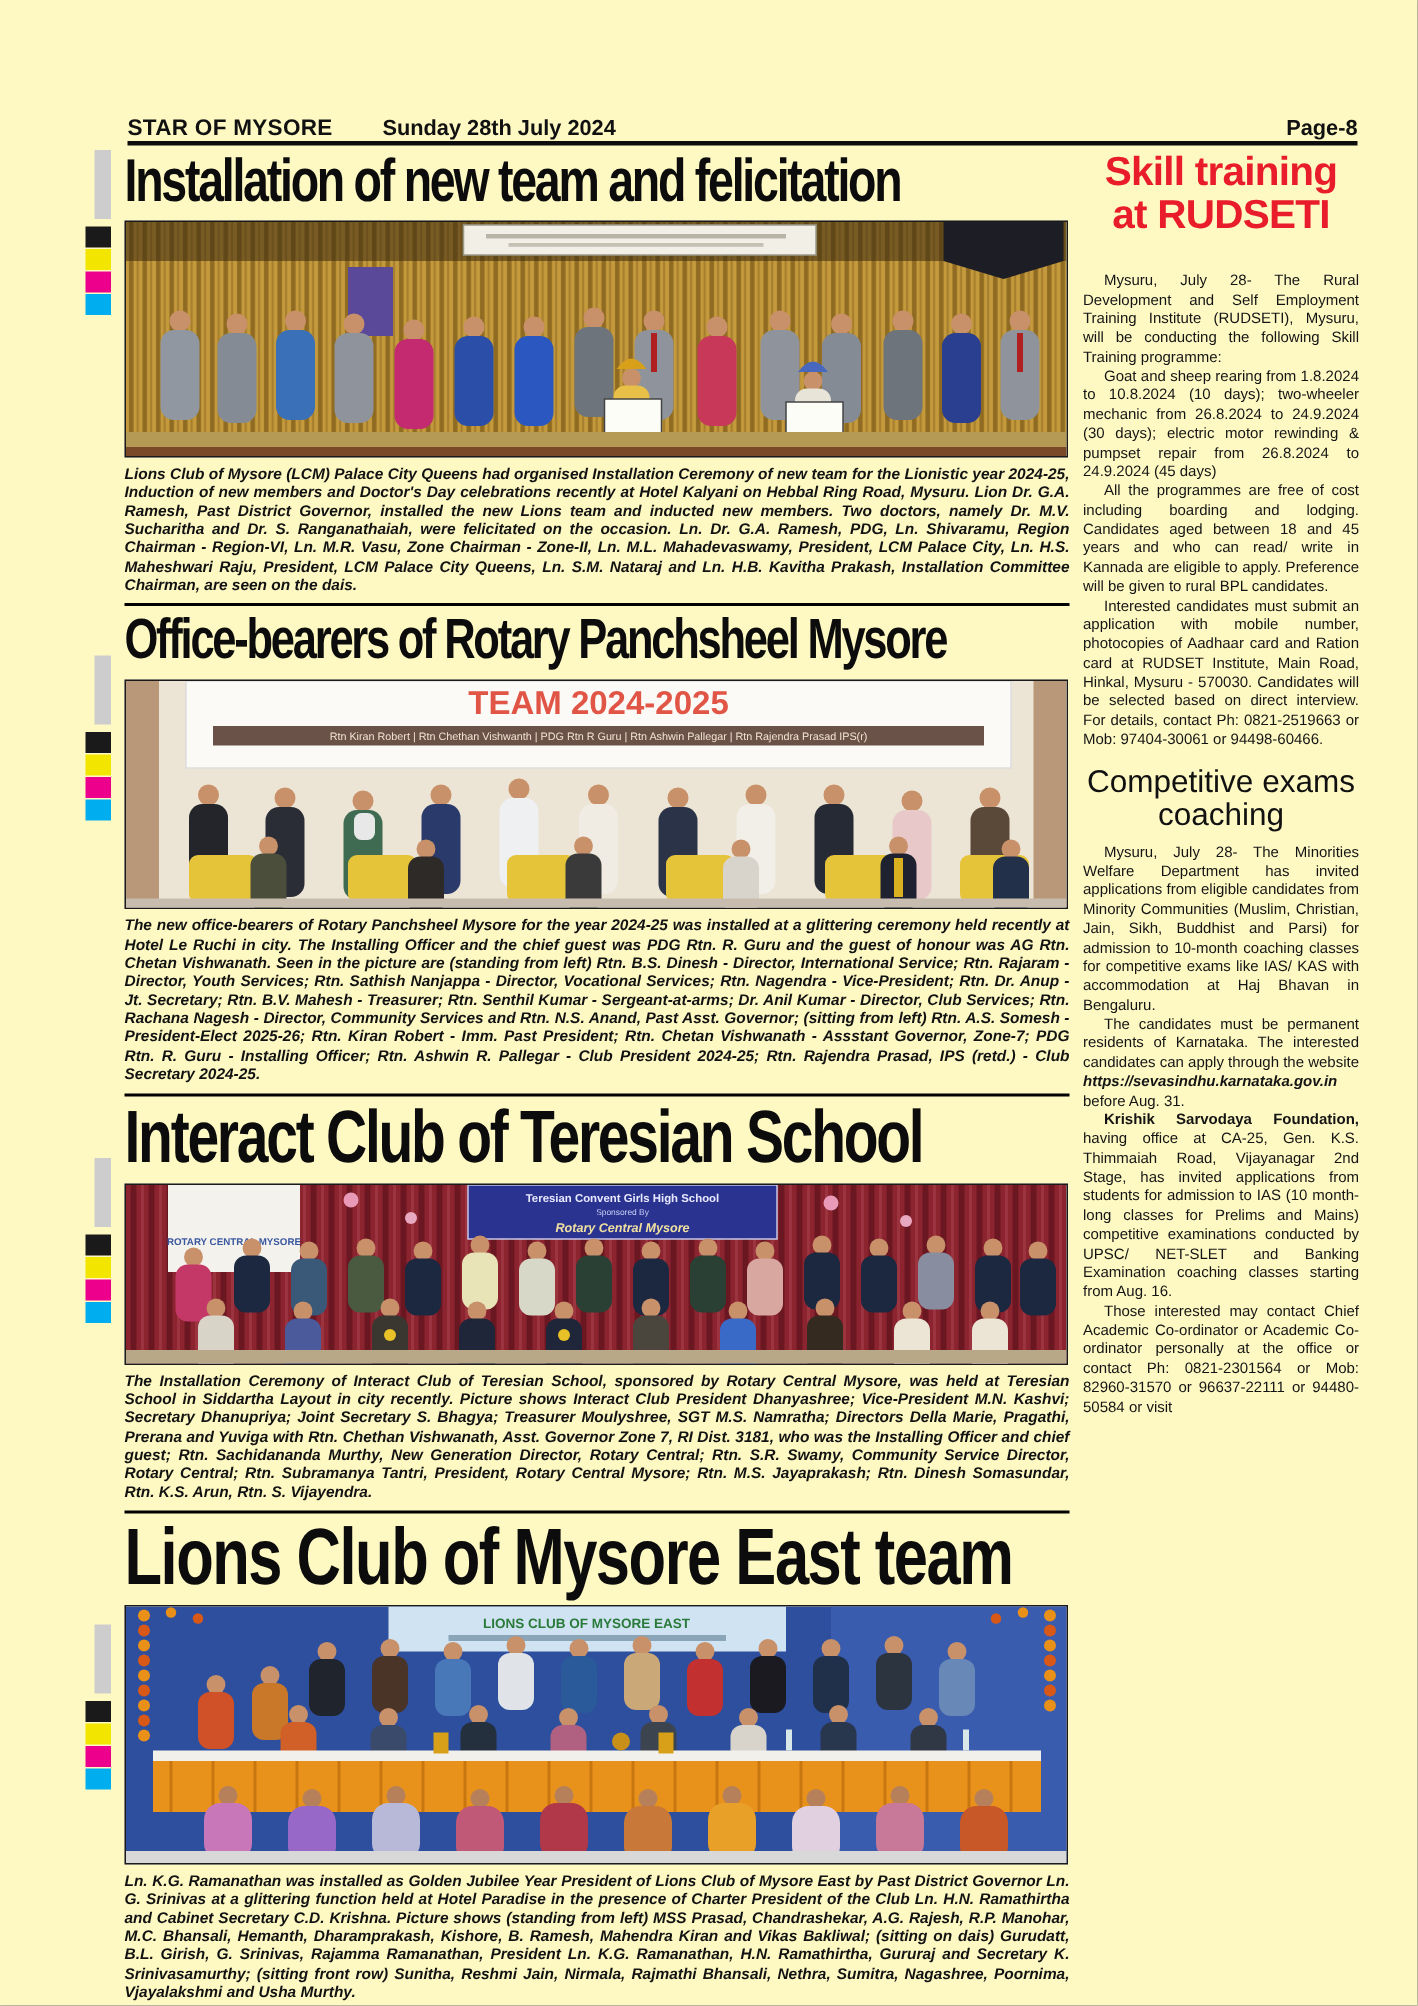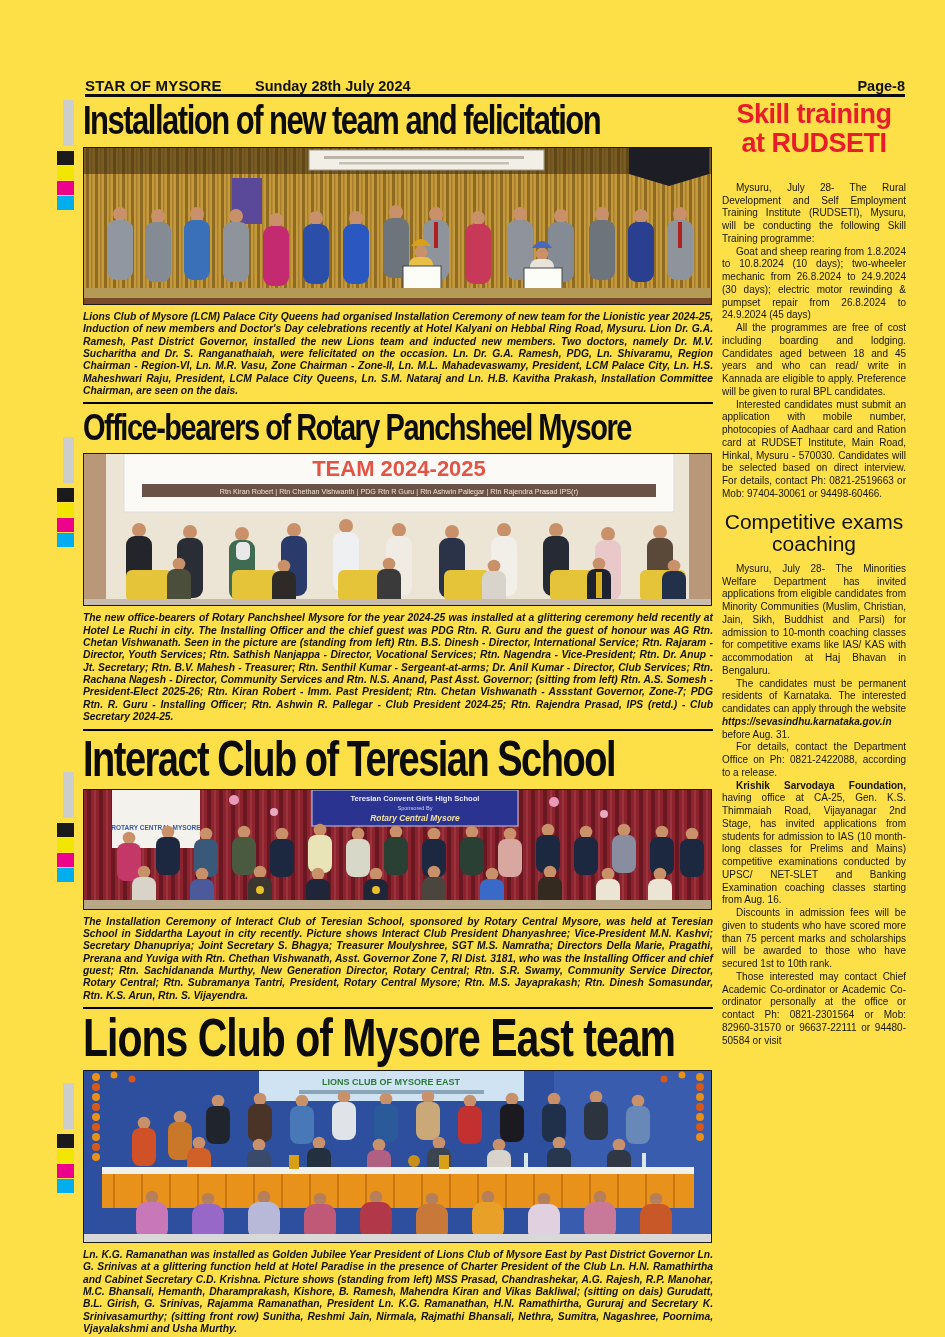--- a/index.html
+++ b/index.html
@@ -1,16 +1,16 @@
 <!DOCTYPE html>
 <html><head>
 <meta charset="utf-8">
 <style>
   html,body{margin:0;padding:0;background:#9a9a9a;}
-  .page{position:relative;width:945px;height:1337px;background:#fde047;overflow:hidden;
+  .page{position:relative;width:945px;height:1337px;background:#fef9c3;overflow:hidden;
         font-family:"Liberation Sans",sans-serif;color:#111;box-shadow:0 0 8px rgba(0,0,0,.4);}
   
   .hdr{position:absolute;left:85px;top:72px;width:820px;height:22px;
        border-bottom:3.5px solid #0d0d0d;display:flex;align-items:flex-end;font-weight:bold;}
   .hdr .mast{font-size:15px;letter-spacing:.2px;width:170px;}
   .hdr .date{font-size:14.5px;flex:1;}
   .hdr .pageno{font-size:14.5px;margin-top:36px;}
   
   .reg{position:absolute;left:57px;width:24px;}
   .reg .bar{width:11px;height:46px;background:#cdcdcd;margin-left:6px;}
@@ -337,19 +337,17 @@
     <p>Goat and sheep rearing from 1.8.2024 to 10.8.2024 (10 days); two-wheeler mechanic from 26.8.2024 to 24.9.2024 (30 days); electric motor rewinding &amp; pumpset repair from 26.8.2024 to 24.9.2024 (45 days)</p>
     <p>All the programmes are free of cost including boarding and lodging. Candidates aged between 18 and 45 years and who can read/ write in Kannada are eligible to apply. Preference will be given to rural BPL candidates.</p>
     <p>Interested candidates must submit an application with mobile number, photocopies of Aadhaar card and Ration card at RUDSET Institute, Main Road, Hinkal, Mysuru - 570030. Candidates will be selected based on direct interview. For details, contact Ph: 0821-2519663 or Mob: 97404-30061 or 94498-60466.</p>
 
     <div class="rc-sub">
       <span>Competitive exams</span>
       <span>coaching</span>
     </div>
     <p>Mysuru, July 28- The Minorities Welfare Department has invited applications from eligible candidates from Minority Communities (Muslim, Christian, Jain, Sikh, Buddhist and Parsi) for admission to 10-month coaching classes for competitive exams like IAS/ KAS with accommodation at Haj Bhavan in Bengaluru.</p>
     <p><span>The candidates must be permanent residents of Karnataka. The interested candidates can apply through the website </span><span class="bi">https://sevasindhu.karnataka.gov.in</span><span> before Aug. 31.</span></p>
-    <p>For details, contact the Department Office on Ph: 0821-2422088, according to a release.</p>
     <p><span class="b">Krishik Sarvodaya Foundation,</span><span> having office at CA-25, Gen. K.S. Thimmaiah Road, Vijayanagar 2nd Stage, has invited applications from students for admission to IAS (10 month-long classes for Prelims and Mains) competitive examinations conducted by UPSC/ NET-SLET and Banking Examination coaching classes starting from Aug. 16.</span></p>
-    <p>Discounts in admission fees will be given to students who have scored more than 75 percent marks and scholarships will be awarded to those who have secured 1st to 10th rank.</p>
     <p><span>Those interested may contact Chief Academic Co-ordinator or Academic Co-ordinator personally at the office or contact Ph: 0821-2301564 or Mob: 82960-31570 or 96637-22111 or 94480-50584 or visit </span></p>
   </div>
 
 </div>
 
 </body></html>

